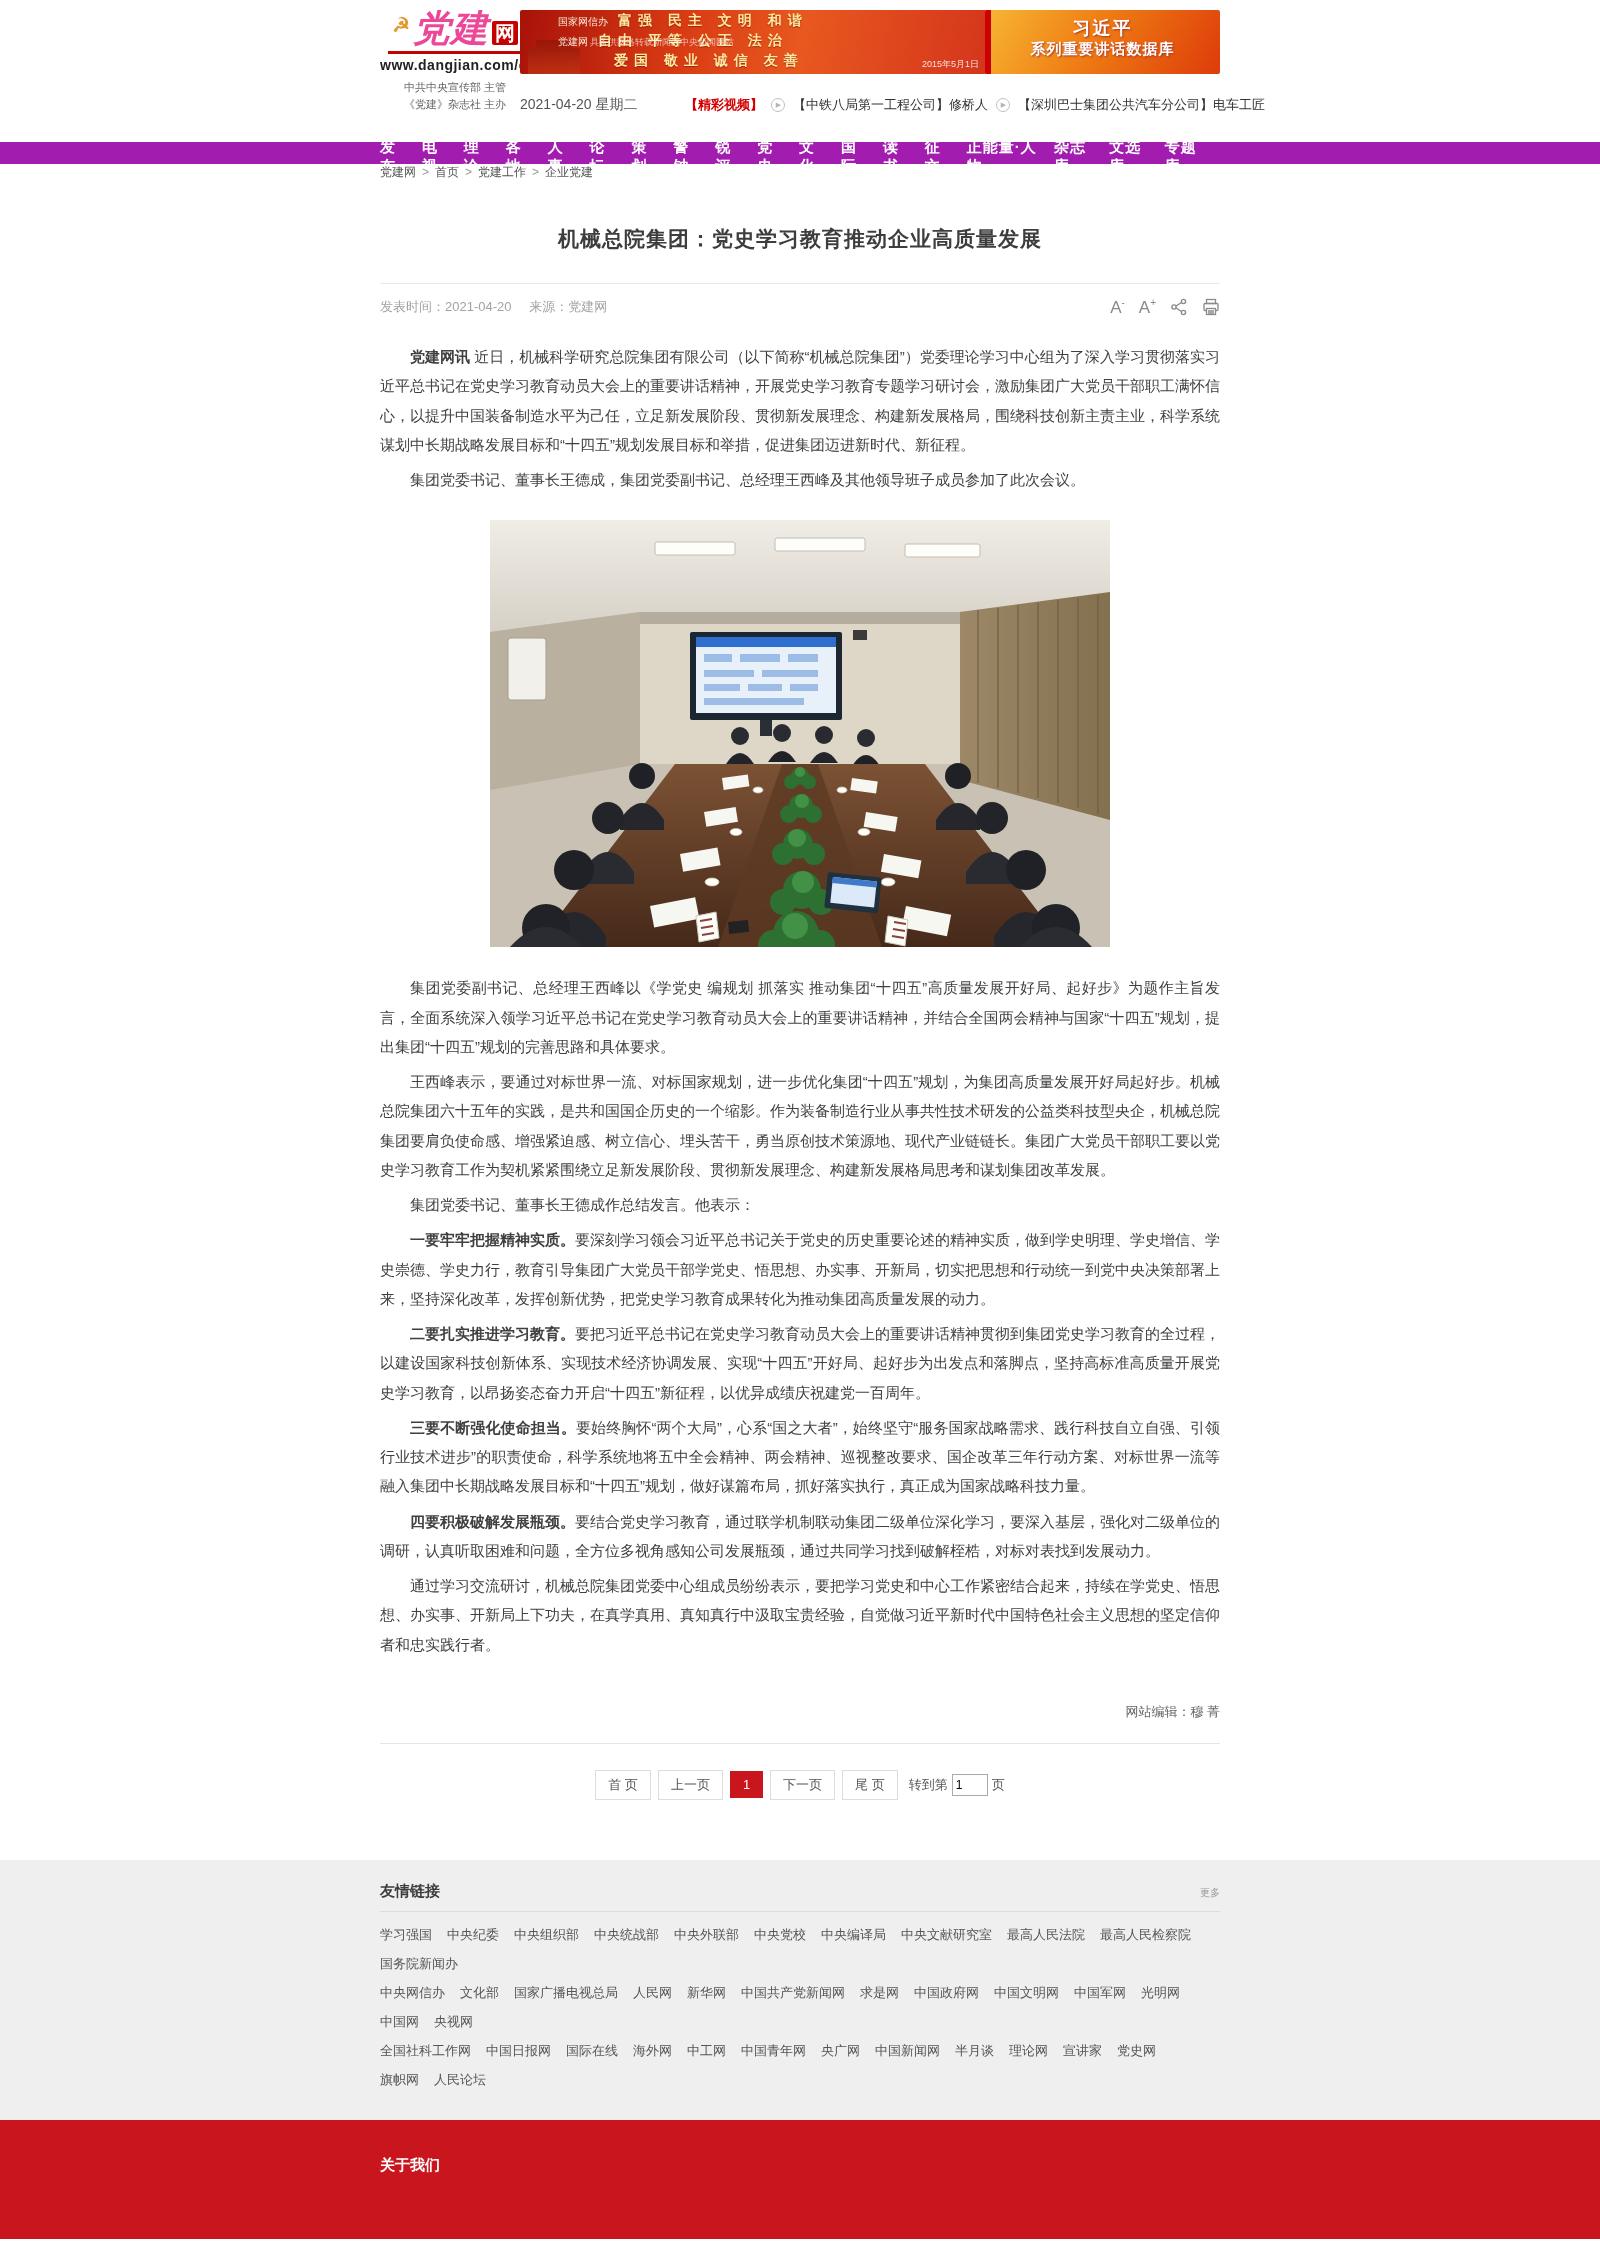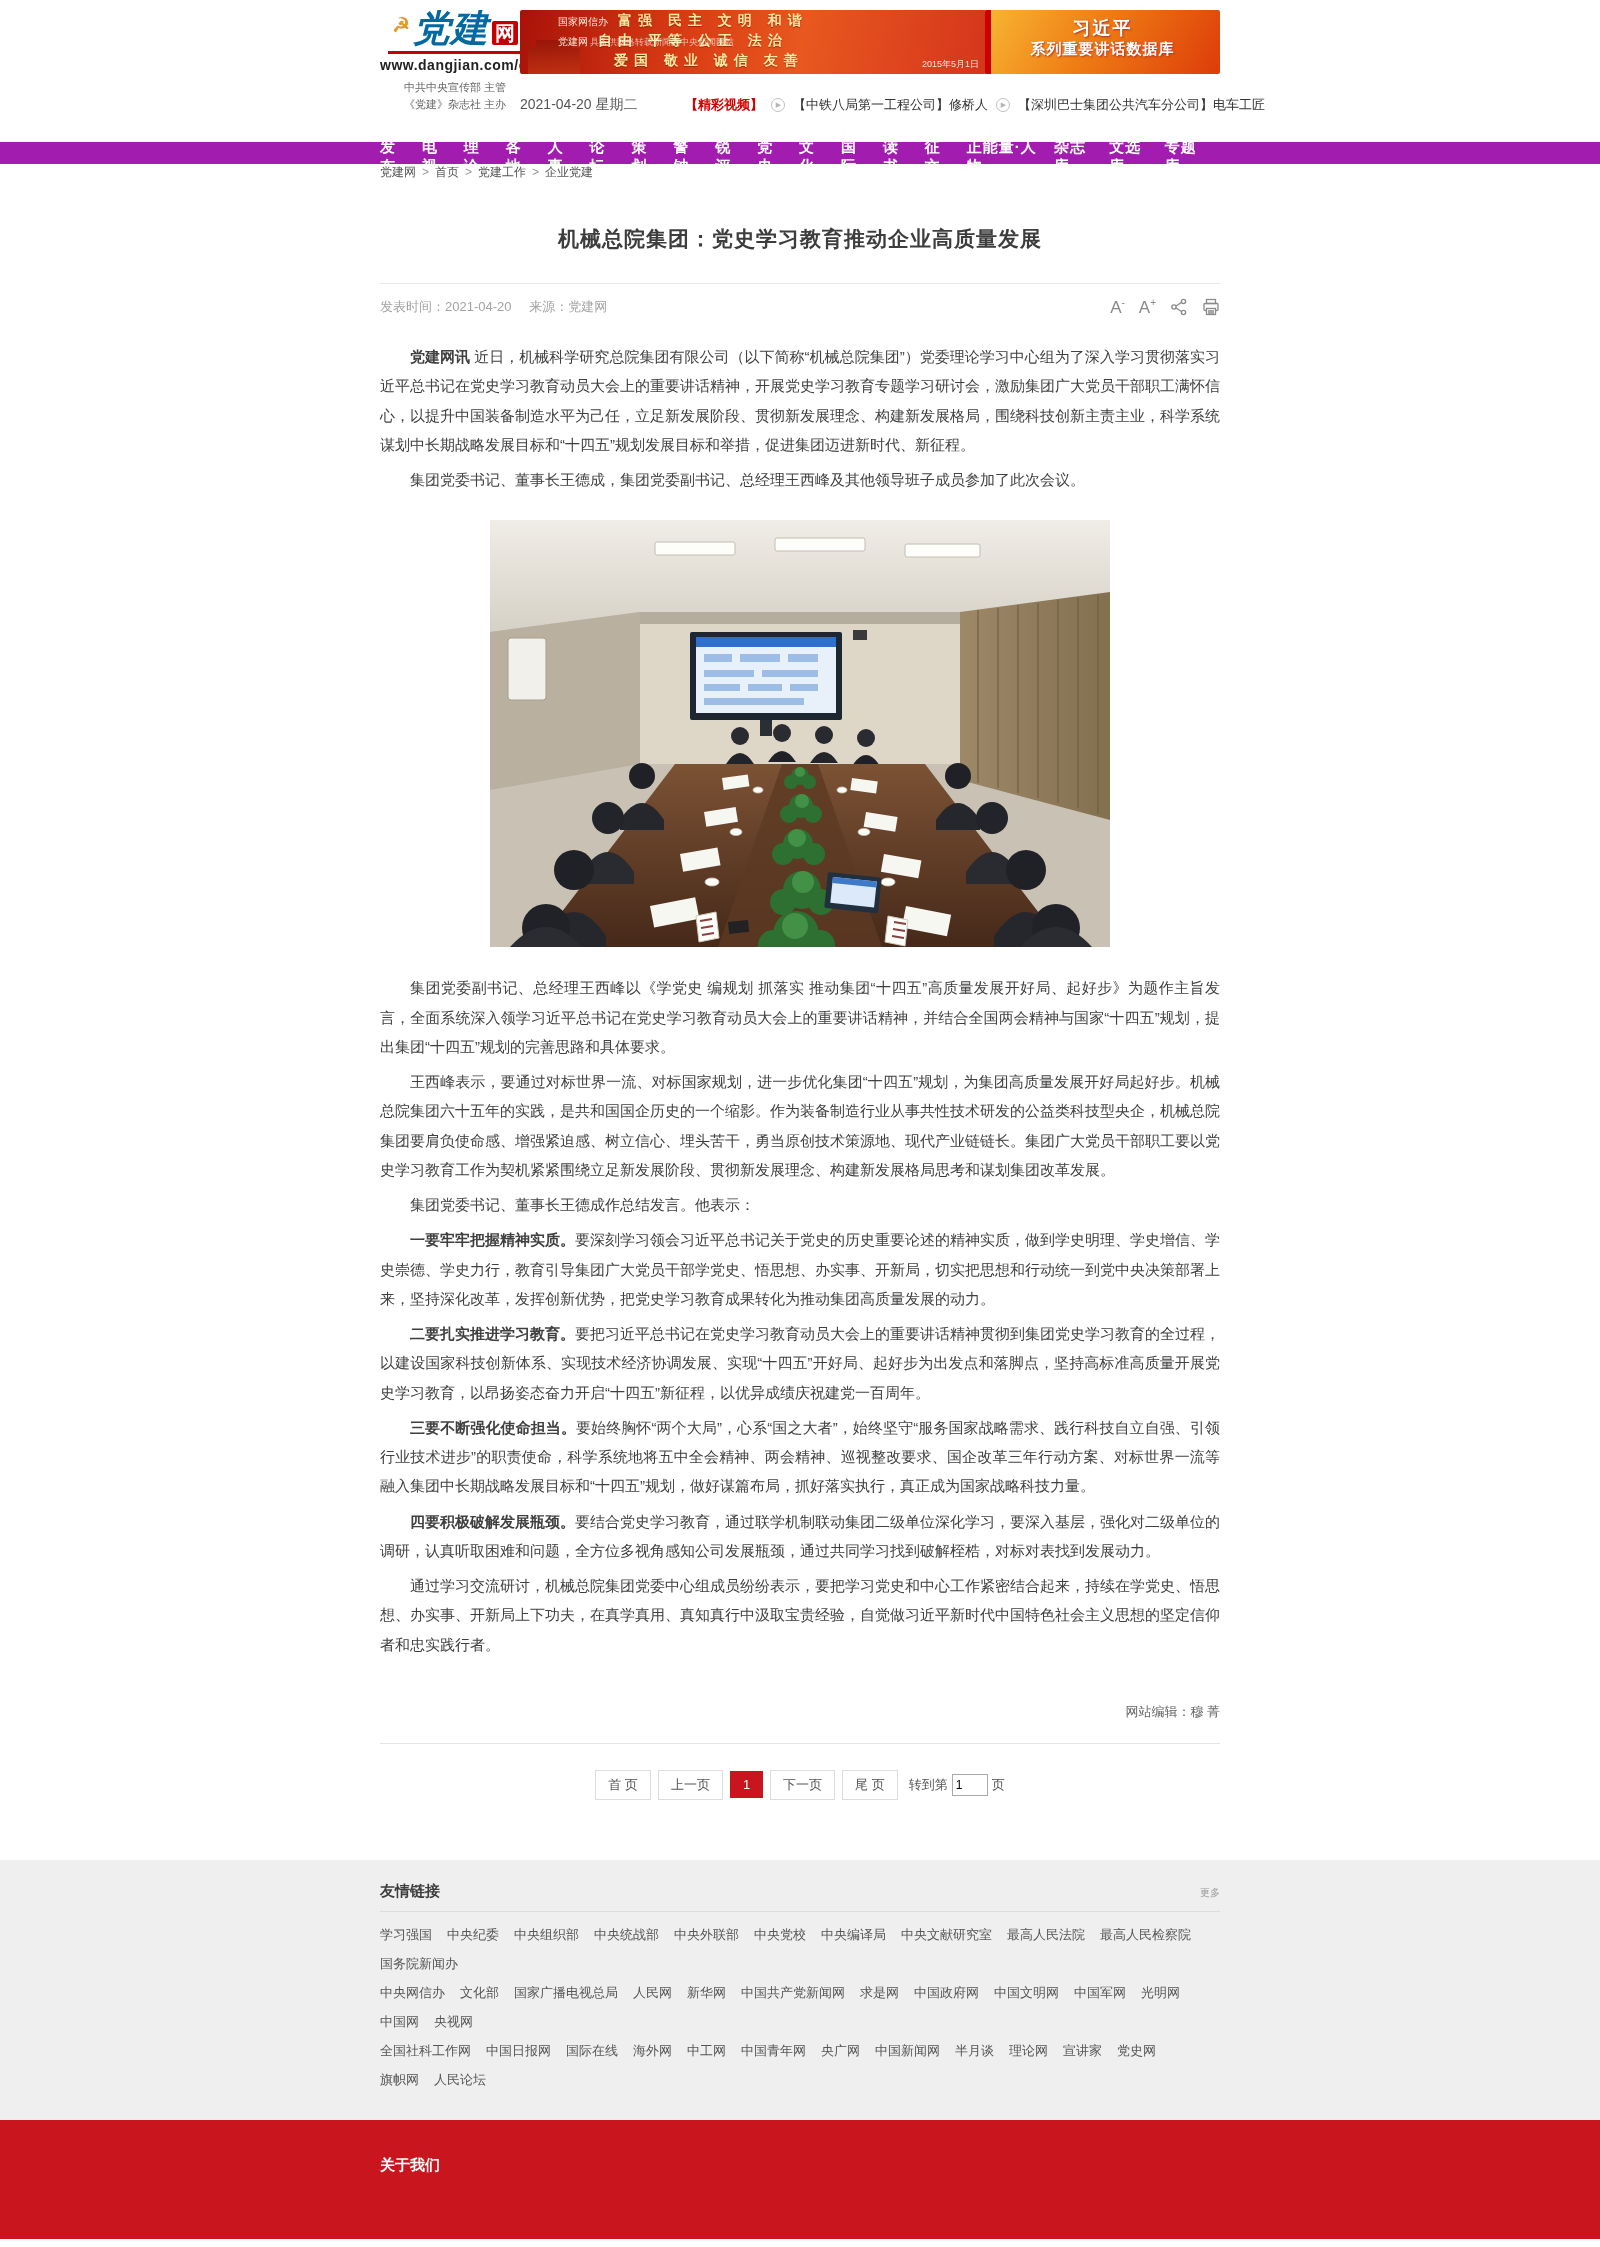--- a/index.html
+++ b/index.html
@@ -4,21 +4,21 @@
 <style>
   html,body{margin:0;padding:0;background:#fff;}
   body{width:1600px;font-family:"Liberation Sans","DejaVu Sans",sans-serif;color:#333;}
   .inner{width:840px;margin:0 auto;position:relative;}
 
   
   .site-header{height:142px;background:#fff;position:relative;}
   .logo-block{position:absolute;left:0;top:10px;width:150px;text-align:center;}
   .logo-row{display:flex;align-items:flex-end;justify-content:center;gap:3px;}
   .emblem{color:#e0a117;font-size:20px;line-height:1;transform:translateY(-12px);text-shadow:0 0 1px #c43;}
-  .logo-chars{font-family:"DejaVu Serif",serif;font-style:italic;font-weight:bold;color:#0369a1;font-size:37px;line-height:1;letter-spacing:1px;}
+  .logo-chars{font-family:"DejaVu Serif",serif;font-style:italic;font-weight:bold;color:#ec4899;font-size:37px;line-height:1;letter-spacing:1px;}
   .logo-net{background:#c40000;color:#fff;font-weight:bold;font-size:20px;padding:2px 3px;border-radius:2px;line-height:1;transform:translateY(-2px);}
   .logo-underline{height:3px;background:#c40000;margin:4px 8px 3px 8px;}
   .logo-url{font-weight:bold;font-size:14px;color:#222;letter-spacing:0.5px;}
   .logo-sub{font-size:11px;color:#666;margin-top:6px;line-height:1.5;}
 
   .values-banner{position:absolute;left:140px;top:10px;width:445px;height:64px;border-radius:2px;overflow:hidden;
     background:linear-gradient(100deg,#a81208 0%,#d93c14 35%,#e8581f 60%,#d4351c 100%);color:#fff;padding-left:24px;}
   .vb-row{display:flex;align-items:baseline;gap:10px;padding:2px 10px 0 14px;}
   .vb-small{font-size:10px;color:#ffe;opacity:.9;white-space:nowrap;}
   .vb-vals{font-weight:bold;font-size:14px;color:#ffe9a0;letter-spacing:6px;white-space:nowrap;text-shadow:0 1px 1px rgba(120,20,0,.6);}

